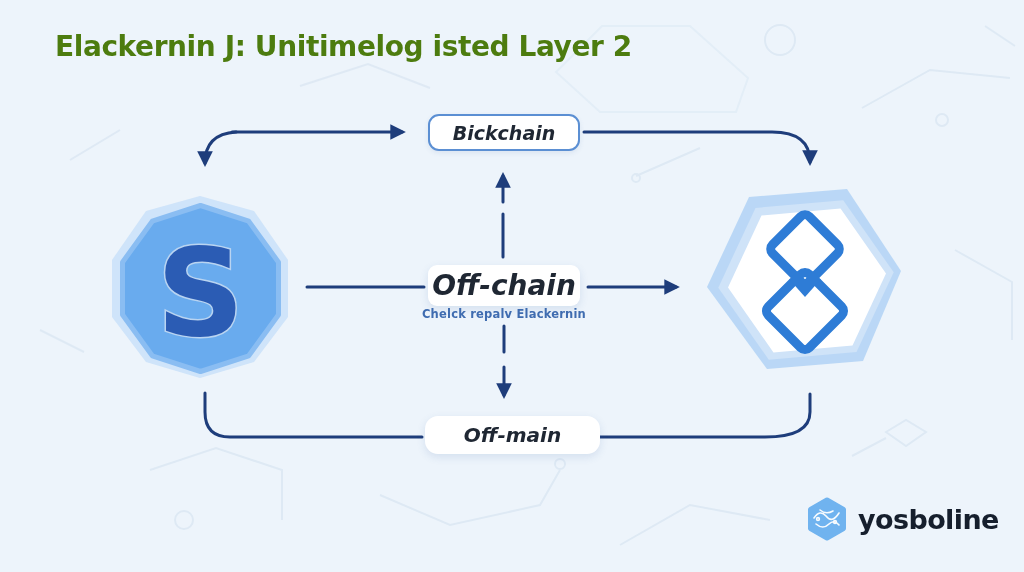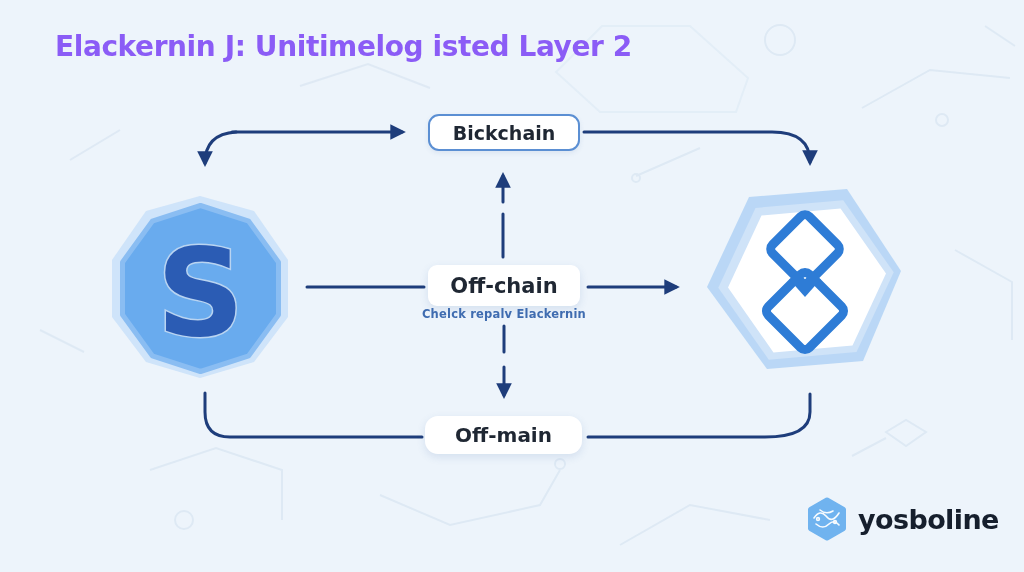--- a/index.html
+++ b/index.html
@@ -6,46 +6,46 @@
   html, body { width: 1024px; height: 572px; overflow: hidden; }
   body {
     font-family: "DejaVu Sans", "Liberation Sans", sans-serif;
     background: #edf4fb;
     position: relative;
   }
   .stage { position: absolute; inset: 0; width: 1024px; height: 572px; }
 
   .title {
     position: absolute; left: 55px; top: 30px;
-    font-size: 28px; font-weight: bold; color: #8b5cf6;
+    font-size: 28px; font-weight: bold; color: #4d7c0f;
     letter-spacing: -0.4px; z-index: 5;
   }
 
   svg.overlay {
     position: absolute; left: 0; top: 0; width: 1024px; height: 572px;
     z-index: 1; pointer-events: none;
   }
 
   .node {
     position: absolute; z-index: 4; background: #ffffff;
     display: flex; align-items: center; justify-content: center;
-    color: #1f2733; font-weight: bold;
+    color: #1f2733; font-weight: bold; font-style: italic;
   }
   .node-top {
     left: 428px; top: 114px; width: 152px; height: 37px;
     border: 2px solid #5b8fd3; border-radius: 11px; font-size: 19px;
     box-shadow: 0 2px 5px rgba(60,100,160,0.10);
   }
   .node-mid {
     left: 428px; top: 265px; width: 152px; height: 41px;
-    border-radius: 9px; font-size: 21px;
+    border-radius: 9px; font-size: 28px;
     box-shadow: 0 3px 8px rgba(60,100,160,0.14);
   }
   .node-bottom {
-    left: 425px; top: 416px; width: 157px; height: 38px;
+    left: 425px; top: 416px; width: 175px; height: 38px;
     border-radius: 13px; font-size: 20px;
     box-shadow: 0 3px 8px rgba(60,100,160,0.14);
   }
   .node-subtitle {
     position: absolute; left: 404px; top: 307px; width: 200px;
     text-align: center; font-size: 11.5px; font-weight: bold;
     color: #3f6cb0; z-index: 4; letter-spacing: 0.2px;
   }
 
   .token { position: absolute; z-index: 3; }

